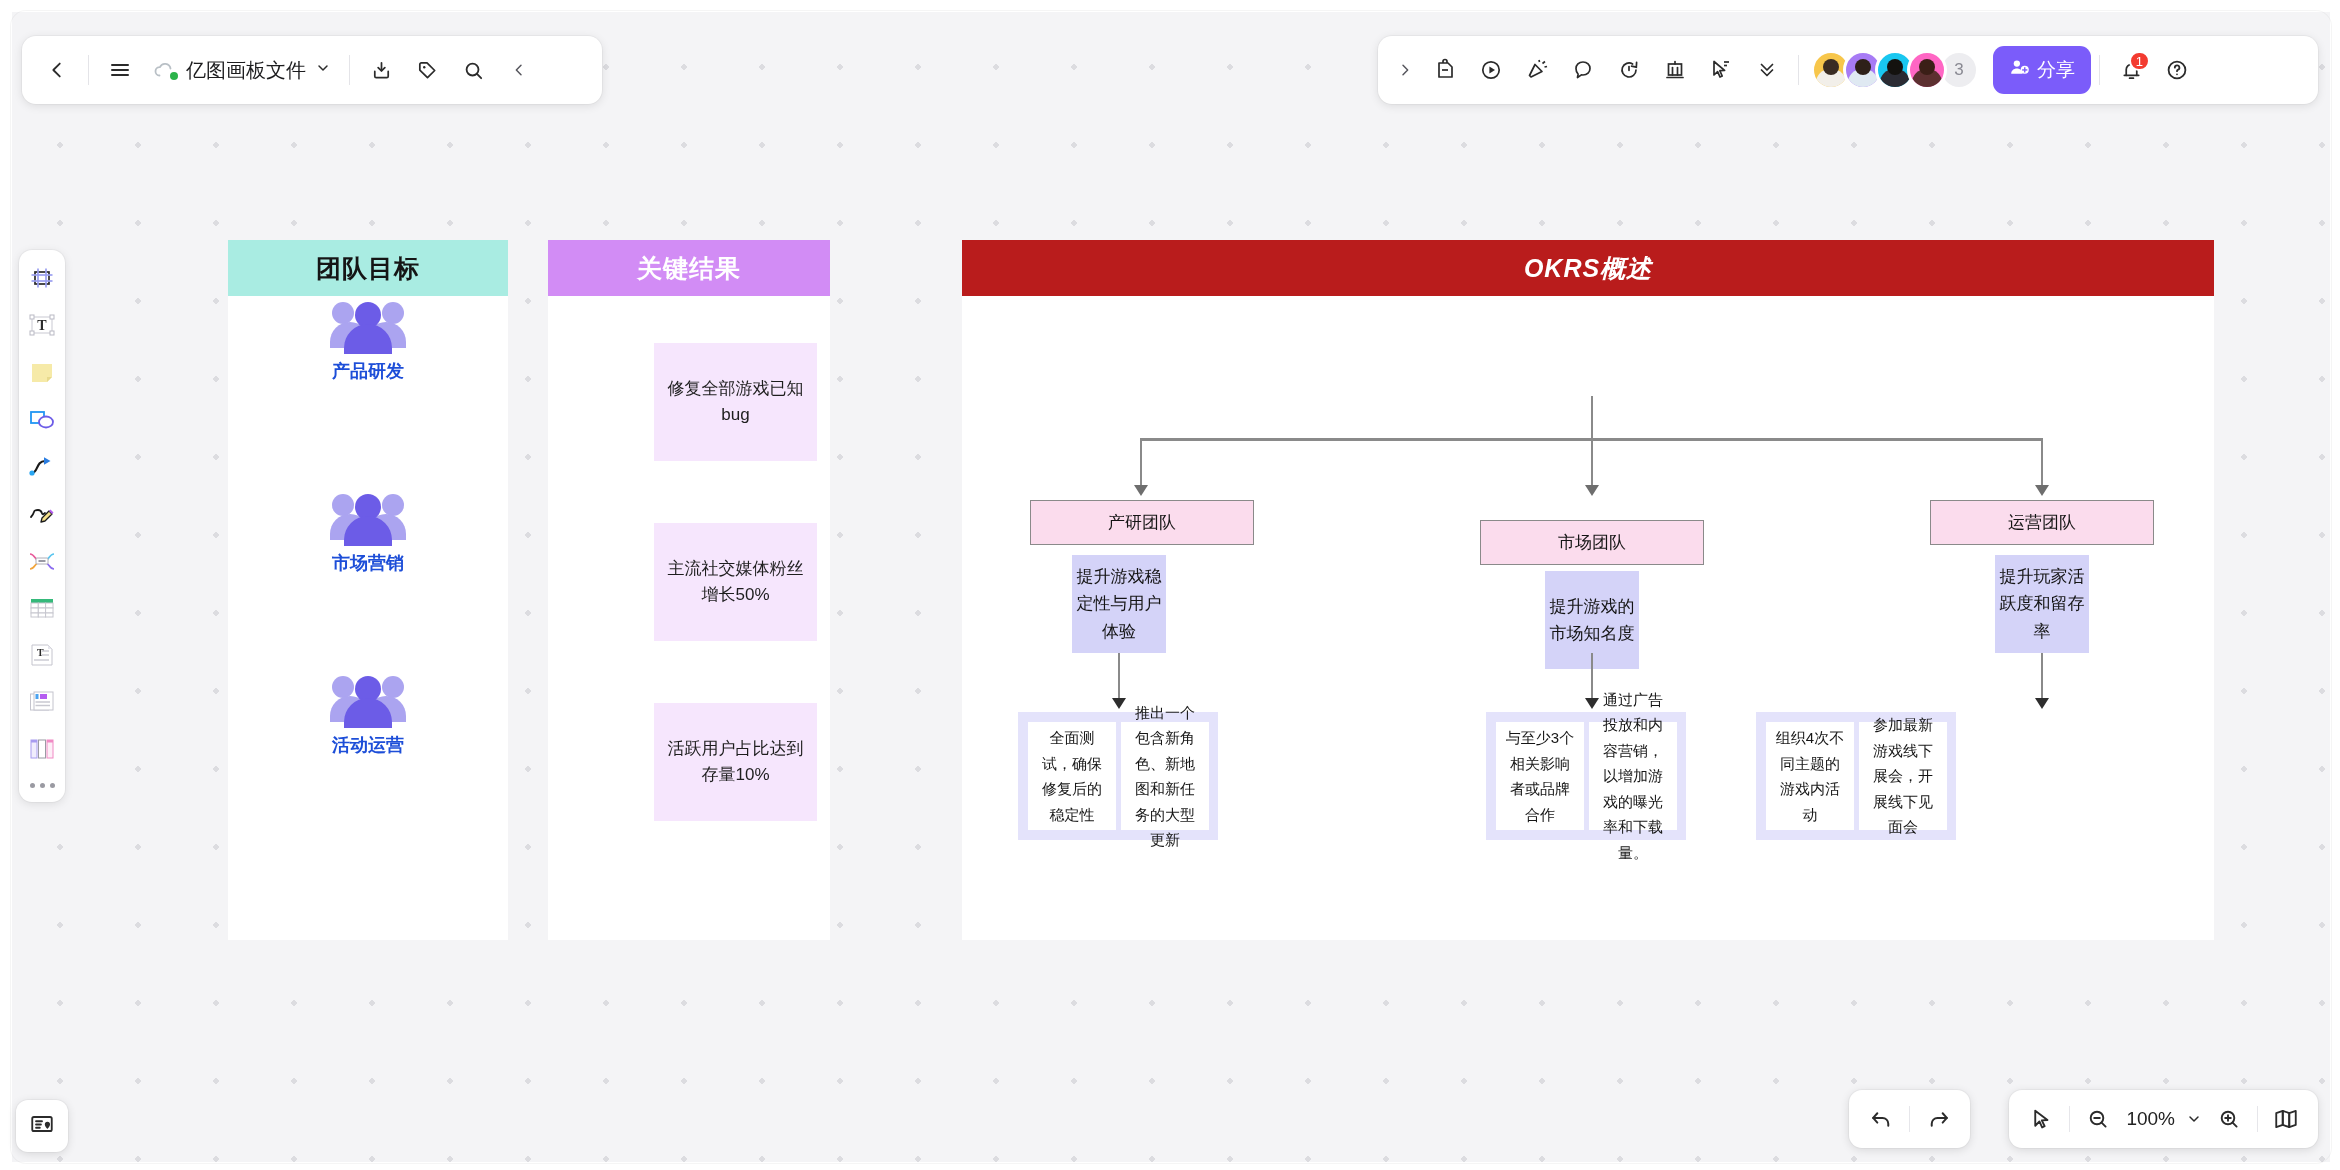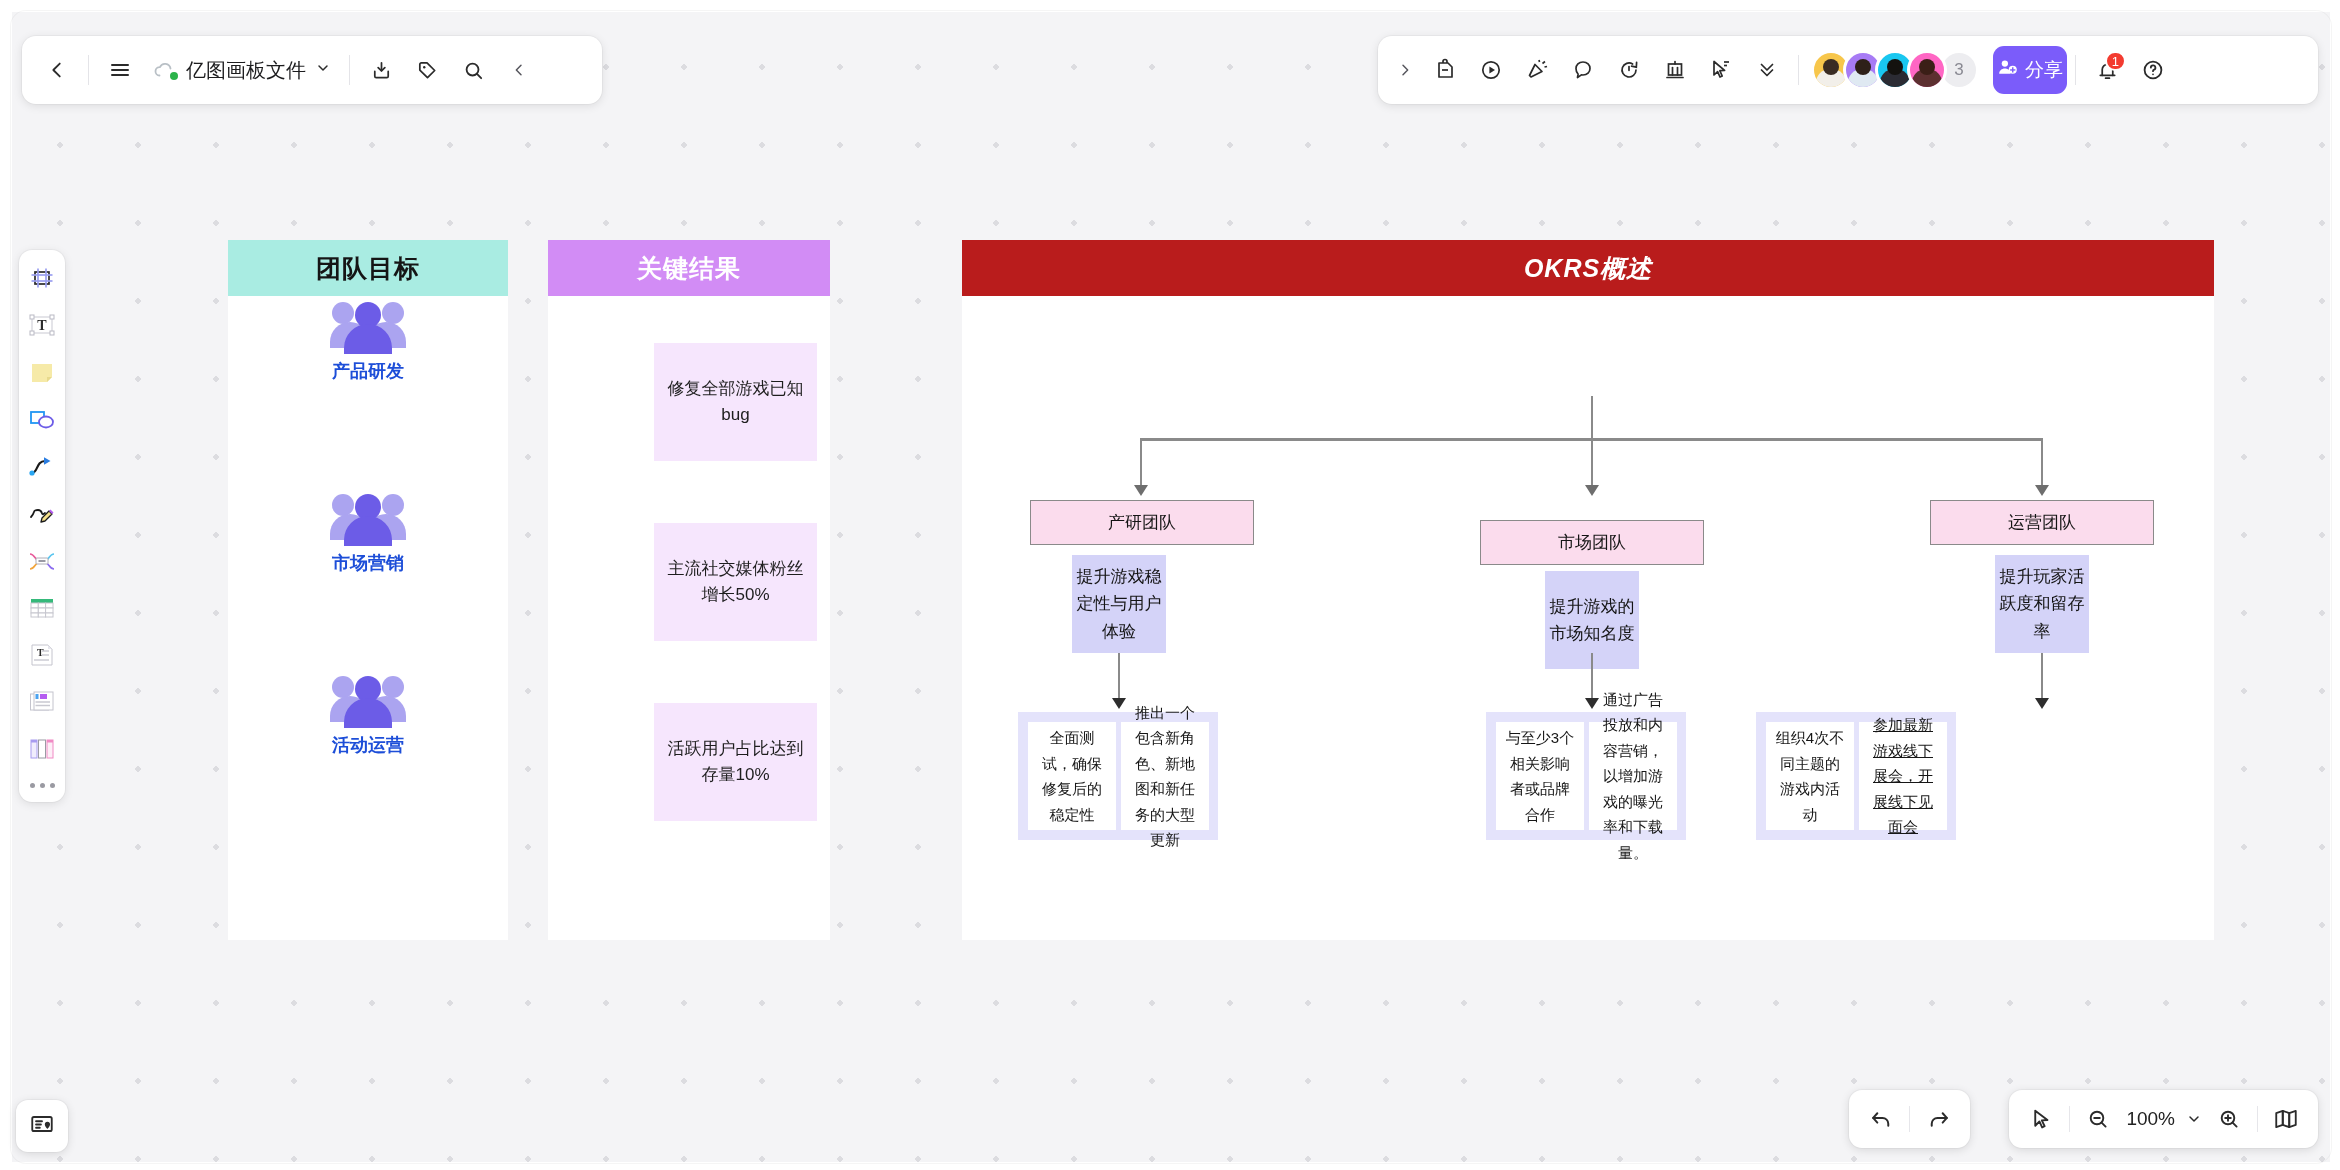--- a/index.html
+++ b/index.html
@@ -60,21 +60,21 @@
   .av .head { position:absolute; left:50%; top:6px; transform:translateX(-50%); width:16px; height:16px; border-radius:50%; background:#4a3b33; }
   .av .body { position:absolute; left:50%; bottom:0; transform:translateX(-50%); width:30px; height:18px; border-radius:14px 14px 0 0; background:#e9e2dc; }
   .av-more {
     width:40px; height:40px; border-radius:50%; background:#ededf0; margin-left:-8px;
     display:flex; align-items:center; justify-content:center; color:#8a8a93; font-size:17px;
     border:3px solid #fff; flex:none;
   }
 
   .share-btn {
     height:48px; border-radius:11px; background:#7b5cfa; color:#fff;
-    display:flex; align-items:center; gap:7px; padding:0 4px; margin-left:14px;
+    display:flex; align-items:center; gap:7px; padding:0 16px; margin-left:14px;
     font-size:19px; white-space:nowrap; flex:none;
   }
 
   .bell-wrap { position:relative; }
   .bell-badge {
     position:absolute; top:4px; right:4px; min-width:20px; height:20px; border-radius:10px;
     background:#f33b30; color:#fff; font-size:13px; display:flex; align-items:center;
     justify-content:center; padding:0 5px; border:2px solid #fff;
   }
 
@@ -242,21 +242,21 @@
   <div class="grp-box" style="left:524px; top:472px; width:200px; height:128px;"></div>
   <div class="leaf" style="left:534px; top:482px; width:88px; height:108px;">与至少3个相关影响者或品牌合作</div>
   <div class="leaf" style="left:627px; top:482px; width:88px; height:108px;">通过广告投放和内容营销，以增加游戏的曝光率和下载量。</div>
 
   <div class="node node-team" style="left:968px; top:260px; width:224px; height:45px;">运营团队</div>
   <div class="node node-obj" style="left:1033px; top:315px; width:94px; height:98px;">提升玩家活跃度和留存率</div>
   <div class="ln" style="left:1079px; top:413px; width:2px; height:48px;"></div>
   <div class="arrow-dn" style="left:1073px; top:458px;"></div>
   <div class="grp-box" style="left:794px; top:472px; width:200px; height:128px;"></div>
   <div class="leaf" style="left:804px; top:482px; width:88px; height:108px;">组织4次不同主题的游戏内活动</div>
-  <div class="leaf" style="left:897px; top:482px; width:88px; height:108px;text-decoration:underline;">参加最新游戏线下展会，开展线下见面会</div>
+  <div class="leaf" style="left:897px; top:482px; width:88px; height:108px;">参加最新游戏线下展会，开展线下见面会</div>
 </div>
 
 <div id="page-edge-top"></div>
 <div id="page-edge-left"></div>
 <div id="page-edge-right"></div>
 <div id="page-edge-bottom"></div>
 <div id="canvas-inner-round"></div>
 
 <div class="topbar" id="topbar-left">
   <div class="tb-btn">

